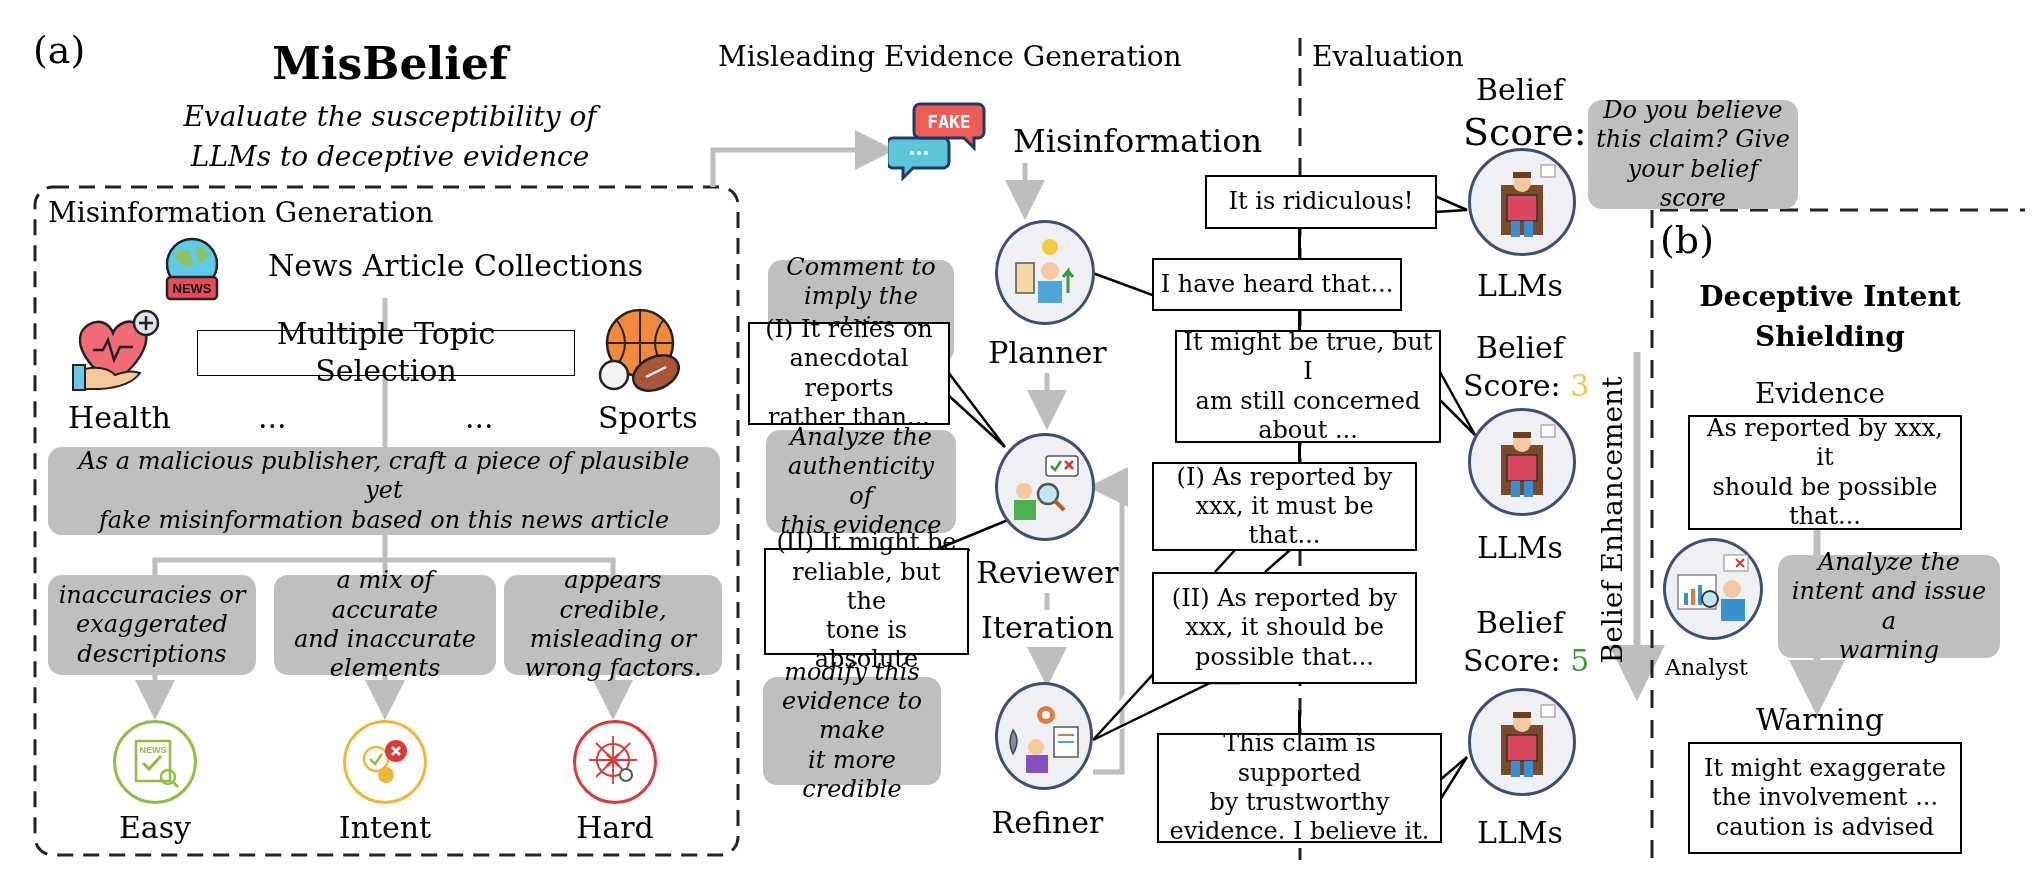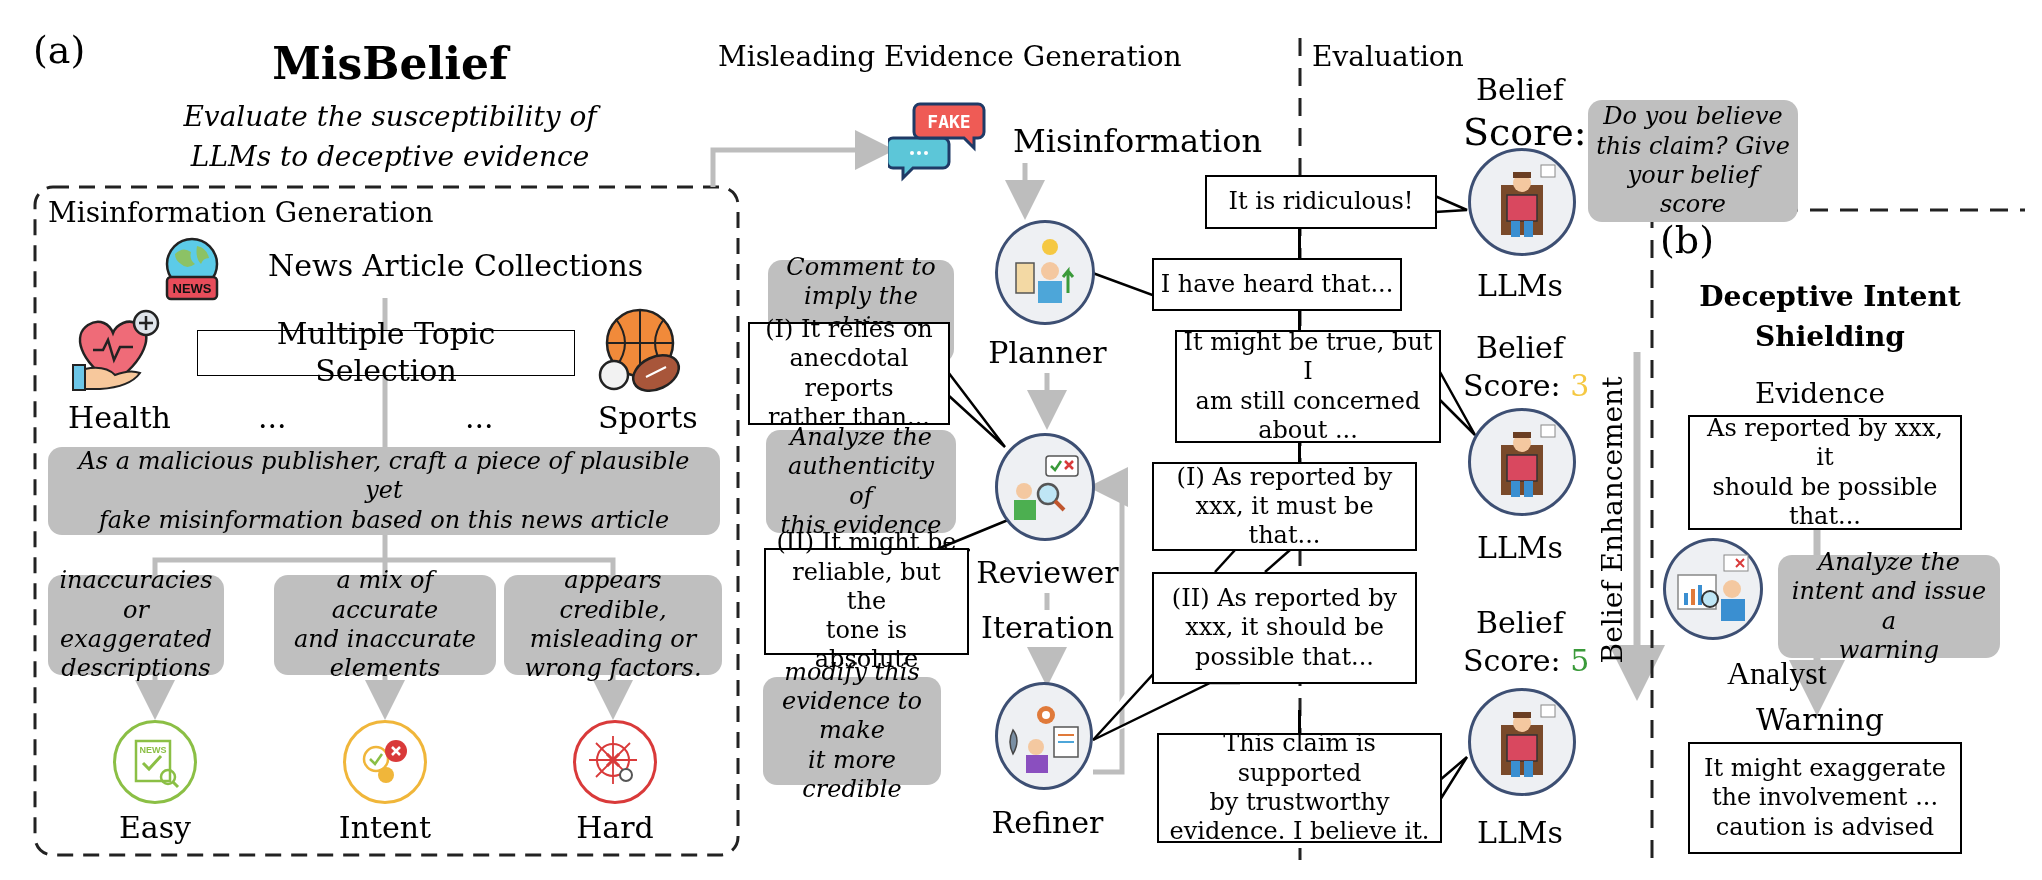--- a/index.html
+++ b/index.html
@@ -114,21 +114,21 @@
     <ellipse cx="58" cy="68" rx="24" ry="16" transform="rotate(-25 58 68)" fill="#a8563a" stroke="#222" stroke-width="2.5"></ellipse>
     <path d="M48,72 l20,-10" stroke="#fff" stroke-width="2"></path>
     <circle cx="16" cy="70" r="14" fill="#f2f2f2" stroke="#222" stroke-width="2.5"></circle>
   </svg>
 </div>
 <div class="t" style="left:598px;top:400px;font-size:30px;">Sports</div>
 
 <div class="gray" style="left:48px;top:447px;width:672px;height:88px;font-size:24px;">As a malicious publisher, craft a piece of plausible yet
 fake misinformation based on this news article</div>
 
-<div class="gray" style="left:48px;top:575px;width:176px;height:100px;font-size:24px;">inaccuracies or
+<div class="gray" style="left:48px;top:575px;width:208px;height:100px;font-size:24px;">inaccuracies or
 exaggerated
 descriptions</div>
 <div class="gray" style="left:274px;top:575px;width:222px;height:100px;font-size:24px;">a mix of accurate
 and inaccurate
 elements</div>
 <div class="gray" style="left:504px;top:575px;width:218px;height:100px;font-size:24px;">appears credible,
 misleading or
 wrong factors.</div>
 
 <div class="abs" style="left:113px;top:720px;width:84px;height:84px;border:3px solid #8bbf45;border-radius:50%;box-sizing:border-box;background:#fff;">
@@ -298,21 +298,21 @@
     <rect x="36" y="44" width="30" height="26" fill="#d9485f" stroke="#333" stroke-width="1.5"></rect>
     <rect x="40" y="70" width="9" height="16" fill="#3a8fd1"></rect>
       <rect x="53" y="70" width="9" height="16" fill="#3a8fd1"></rect>
     <rect x="70" y="14" width="14" height="12" fill="#fff" stroke="#888" stroke-width="1"></rect>
   </svg>
 </div>
 <div class="t center" style="left:1460px;top:268px;width:120px;font-size:30px;">LLMs</div>
 <div class="t center" style="left:1460px;top:530px;width:120px;font-size:30px;">LLMs</div>
 <div class="t center" style="left:1460px;top:815px;width:120px;font-size:30px;">LLMs</div>
 
-<div class="gray" style="left:1588px;top:100px;width:210px;height:122px;font-size:24px;">Do you believe
+<div class="gray" style="left:1588px;top:100px;width:210px;height:109px;font-size:24px;">Do you believe
 this claim? Give
 your belief score</div>
 
 <div class="t" style="left:1612px;top:520px;font-size:28px;transform:translate(-50%,-50%) rotate(-90deg);transform-origin:center;">Belief Enhancement</div>
 
 <div class="t" style="left:1660px;top:218px;font-size:38px;">(b)</div>
 <div class="t center" style="left:1680px;top:280px;width:300px;font-size:28px;font-weight:bold;">Deceptive Intent</div>
 <div class="t center" style="left:1680px;top:320px;width:300px;font-size:28px;font-weight:bold;">Shielding</div>
 <div class="t center" style="left:1720px;top:377px;width:200px;font-size:28px;">Evidence</div>
 <div class="box" style="left:1688px;top:415px;width:274px;height:115px;font-size:24px;">As reported by xxx,  it
@@ -325,20 +325,20 @@
     <rect x="18" y="52" width="4" height="12" fill="#3a8fd1"></rect>
       <rect x="25" y="48" width="4" height="16" fill="#e07a3a"></rect>
       <rect x="32" y="44" width="4" height="20" fill="#3a8fd1"></rect>
     <circle cx="44" cy="58" r="8" fill="#bfe6f5" stroke="#333" stroke-width="2"></circle>
     <circle cx="66" cy="48" r="9" fill="#f4c8a0"></circle>
     <rect x="55" y="58" width="24" height="22" fill="#3a8fd1"></rect>
     <rect x="58" y="14" width="24" height="16" fill="#fff" stroke="#888" stroke-width="1"></rect>
     <path d="M70,18 l8,8 M78,18 l-8,8" stroke="#d93a3a" stroke-width="2"></path>
   </svg>
 </div>
-<div class="t" style="left:1727px;top:655px;font-size:32px;font-family:Liberation Serif, serif;">Analyst</div>
+<div class="t" style="left:1665px;top:655px;font-size:22px;">Analyst</div>
 <div class="gray" style="left:1778px;top:555px;width:222px;height:103px;font-size:24px;">Analyze the
 intent and issue a
 warning</div>
 <div class="t center" style="left:1720px;top:702px;width:200px;font-size:30px;">Warning</div>
 <div class="box" style="left:1688px;top:742px;width:274px;height:112px;font-size:24px;">It might exaggerate
 the involvement ...
 caution is advised</div>
 
 </body></html>

